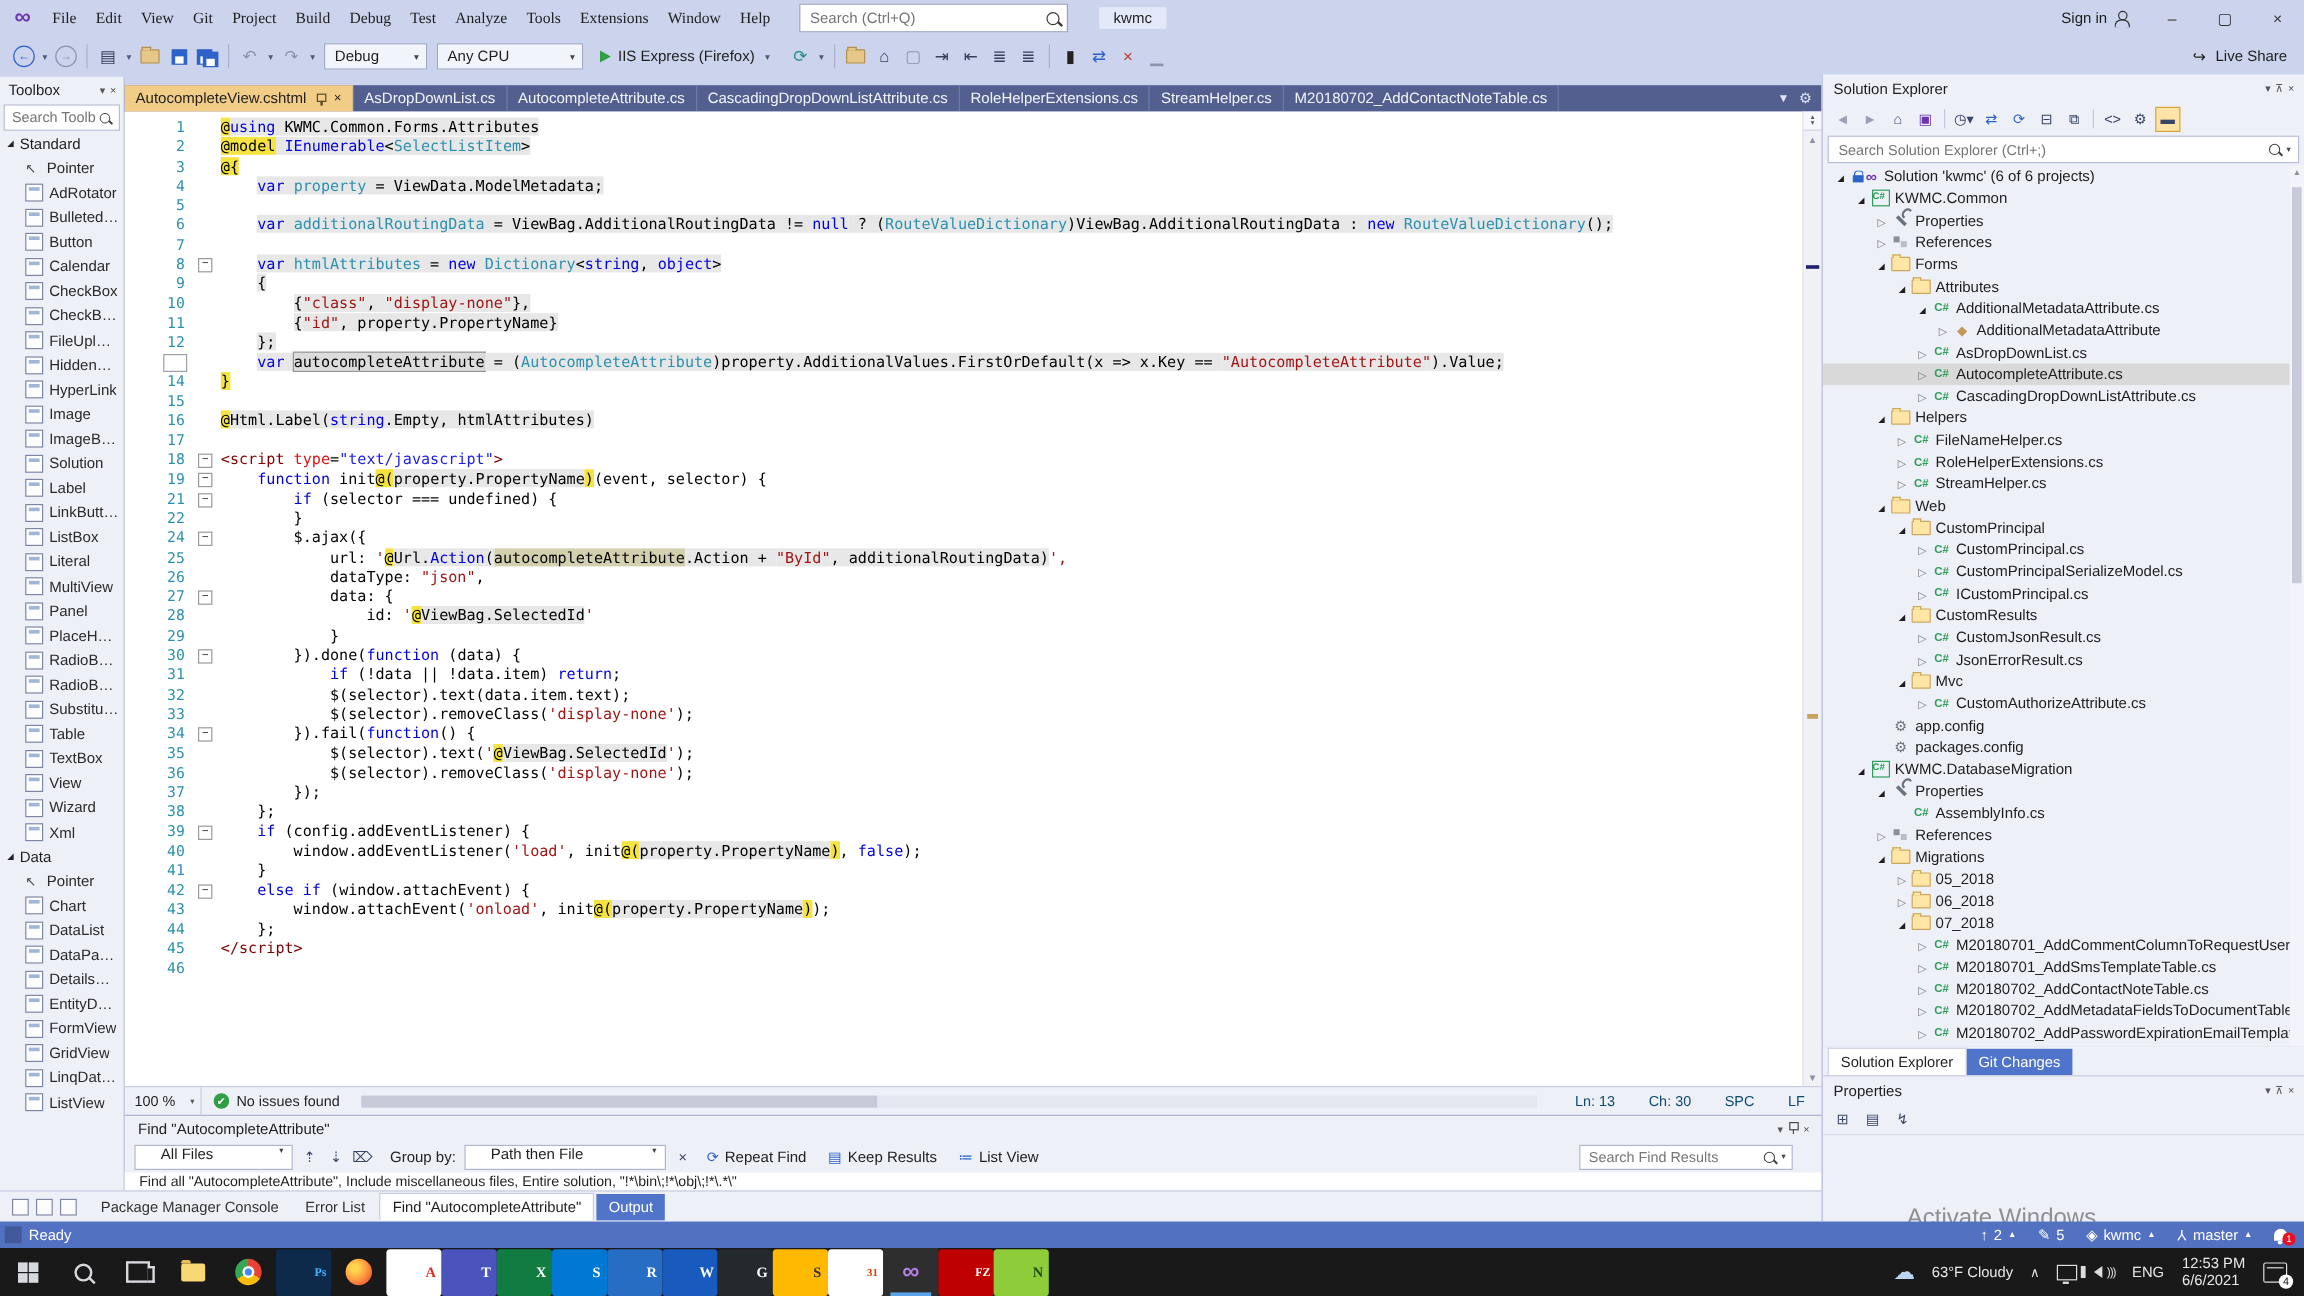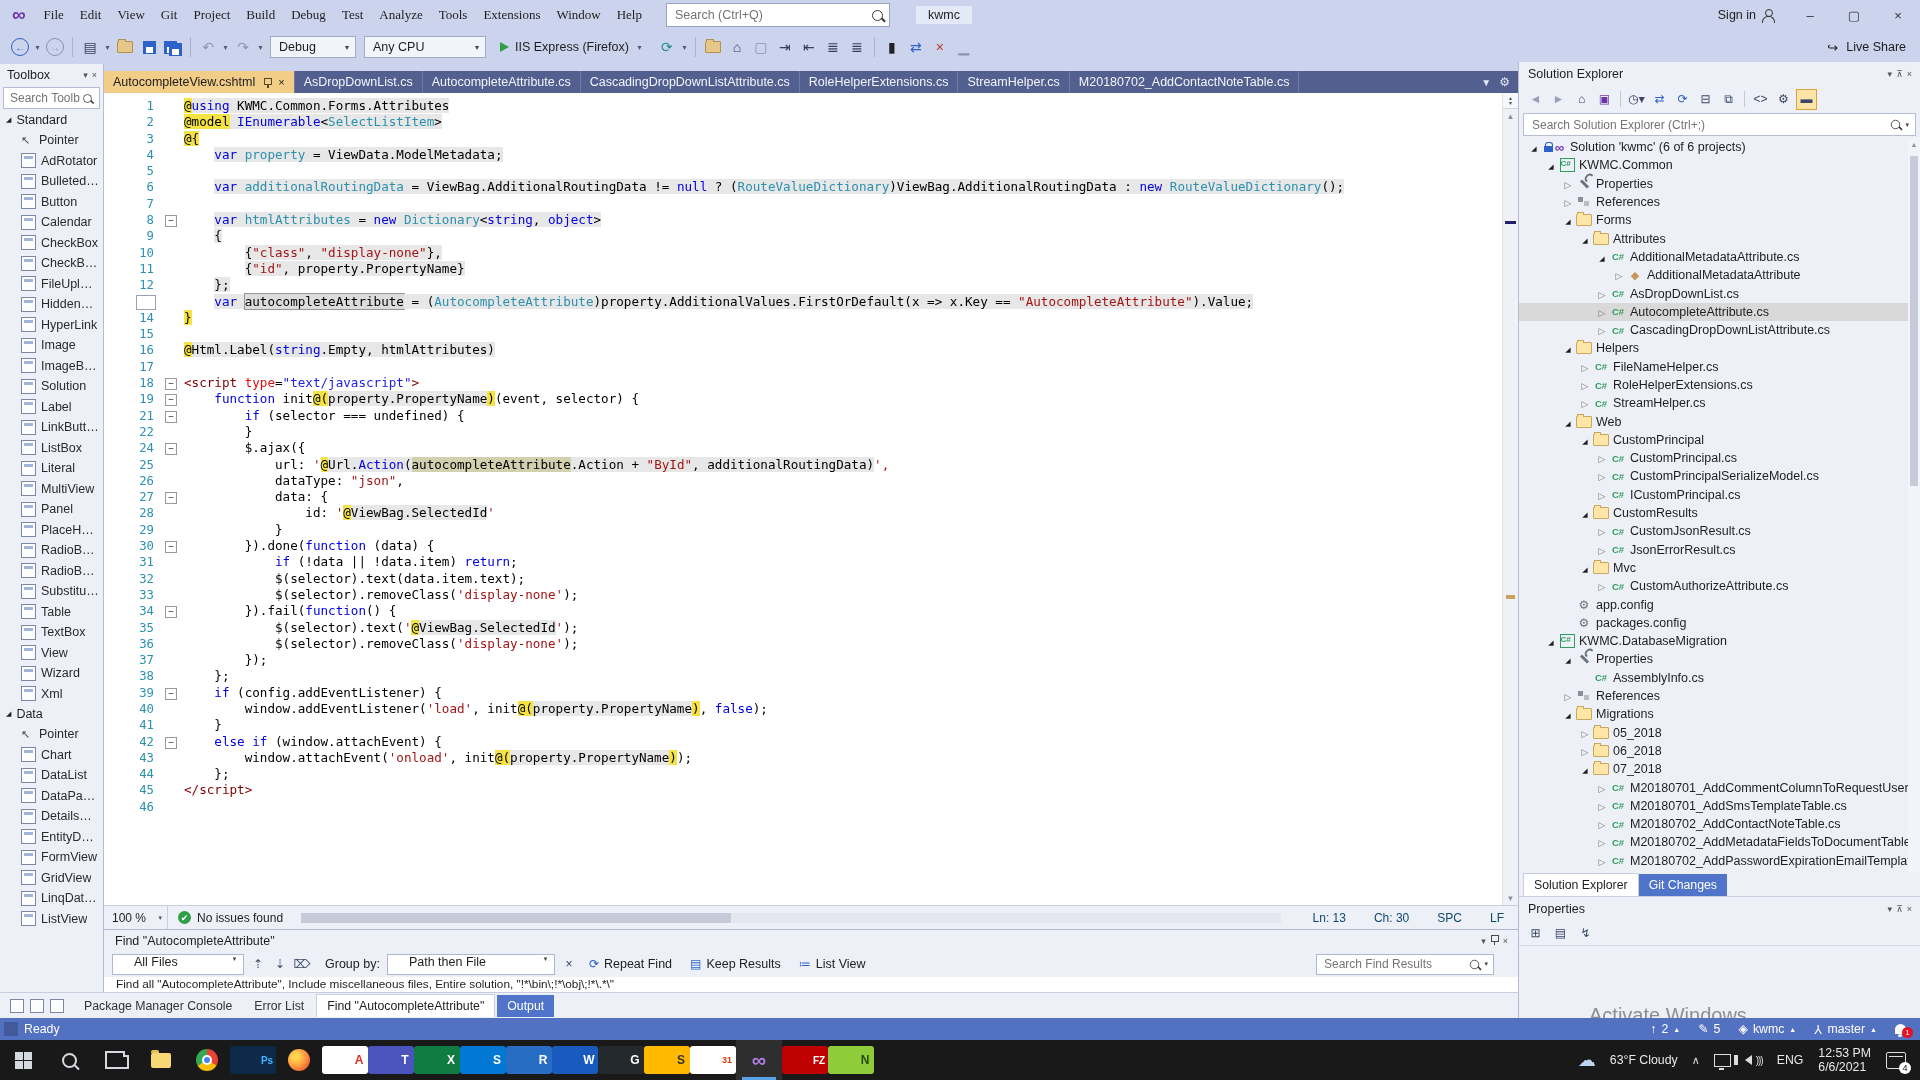--- a/index.html
+++ b/index.html
@@ -183,21 +183,21 @@
   .sb-caret{font-size:7px;}
   .bell{width:11px;height:10px;background:#fff;border-radius:6px 6px 0 0;position:relative;}
   .bell::after{content:"";position:absolute;left:3px;bottom:-3px;width:4px;height:3px;background:#fff;border-radius:50%;}
   .badge-red{position:absolute;right:-7px;bottom:-4px;width:11px;height:11px;border-radius:50%;background:#e81123;color:#fff;font-size:8px;display:flex;align-items:center;justify-content:center;}
 
   
   #taskbar{position:absolute;left:0;top:1040px;width:1920px;height:40px;background:#191919;display:flex;align-items:center;color:#e8e8e8;}
   .tk-slot{width:46px;height:40px;display:flex;align-items:center;justify-content:center;position:relative;}
   .tk-slot.active{background:#2e2e2e;}
   .tk-slot.active::after{content:"";position:absolute;bottom:0;left:6px;right:6px;height:3px;background:#5ba3e8;}
-  .tile{width:24px;height:28px;border-radius:3px;display:flex;align-items:center;justify-content:center;font-weight:bold;font-size:12px;font-family:Liberation Sans, sans-serif;padding-left:28px;}
+  .tile{width:24px;height:39px;border-radius:3px;display:flex;align-items:center;justify-content:center;font-weight:bold;font-size:12px;font-family:Liberation Serif, serif;padding-left:28px;}
   .win-logo{width:17px;height:17px;display:grid;grid-template-columns:8px 8px;grid-template-rows:8px 8px;gap:1px;}
   .win-logo span{background:#d6d9de;}
   .mag-w{width:11px;height:11px;border:2px solid #d6d9de;border-radius:50%;position:relative;}
   .mag-w::after{content:"";position:absolute;width:7px;height:2px;background:#d6d9de;transform:rotate(45deg);right:-5px;bottom:-2px;}
   .tview{width:16px;height:14px;border:2px solid #d6d9de;position:relative;background:transparent;}
   .tview::after{content:"";position:absolute;right:-6px;top:2px;width:4px;height:10px;background:#191919;border:2px solid #d6d9de;border-left:none;}
   .tk-folder{width:20px;height:15px;background:#f8d775;border-radius:2px;position:relative;}
   .tk-folder::before{content:"";position:absolute;top:-3px;left:0;width:8px;height:3px;background:#e8bf55;border-radius:2px 2px 0 0;}
   .chrome-ic{width:22px;height:22px;border-radius:50%;background:conic-gradient(#ea4335 0 33%,#fbbc05 33% 66%,#34a853 66% 100%);position:relative;}
   .chrome-ic::after{content:"";position:absolute;left:6px;top:6px;width:10px;height:10px;border-radius:50%;background:#4285f4;border:2px solid #fff;box-sizing:border-box;}

